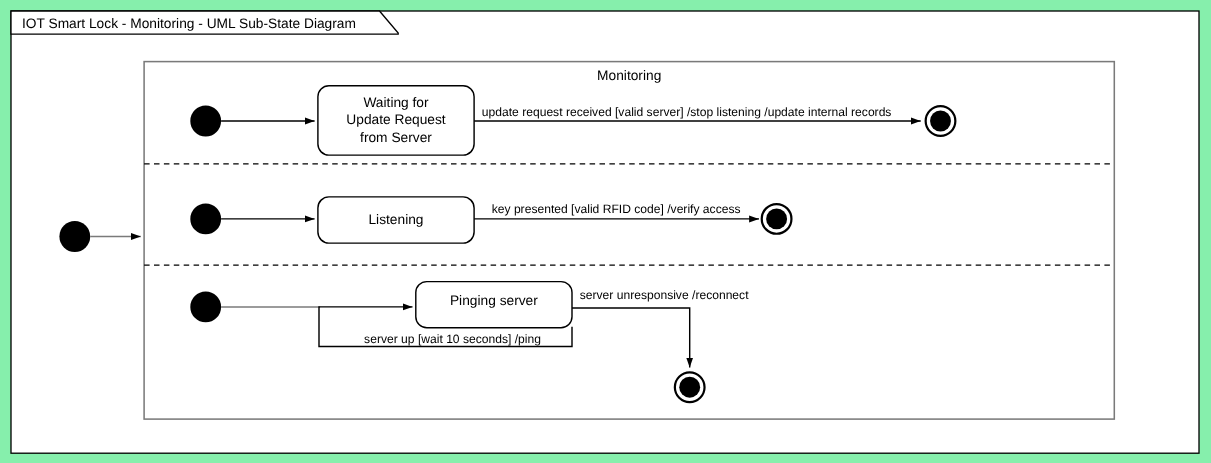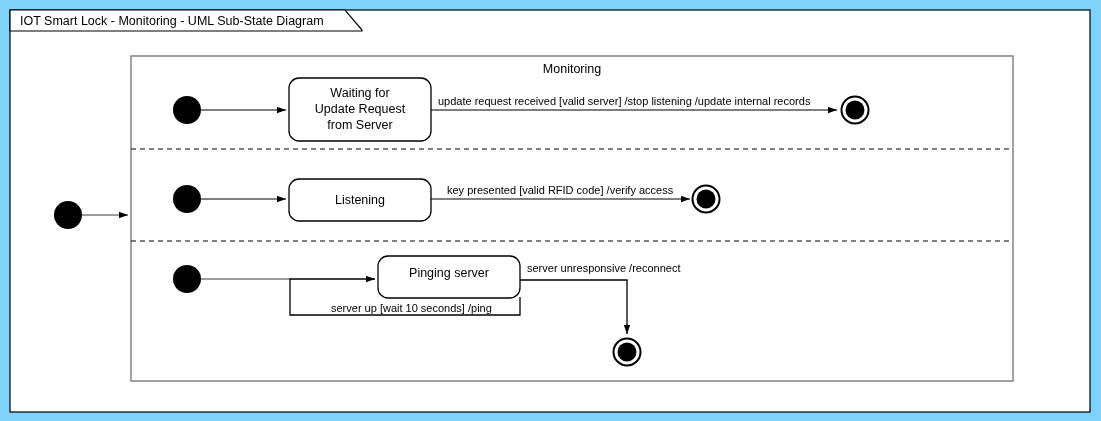--- a/index.html
+++ b/index.html
@@ -7,21 +7,21 @@
     padding: 0;
     background: #ffffff;
   }
   body {
     font-family: "Liberation Sans", sans-serif;
   }
   #canvas {
     position: relative;
     width: 1101px;
     height: 421px;
-    background: #7dd3fc;
+    background: #86efac;
     overflow: hidden;
   }
   #diagram-svg {
     position: absolute;
     left: 0;
     top: 0;
     width: 1101px;
     height: 421px;
   }
   .diagram-label {

